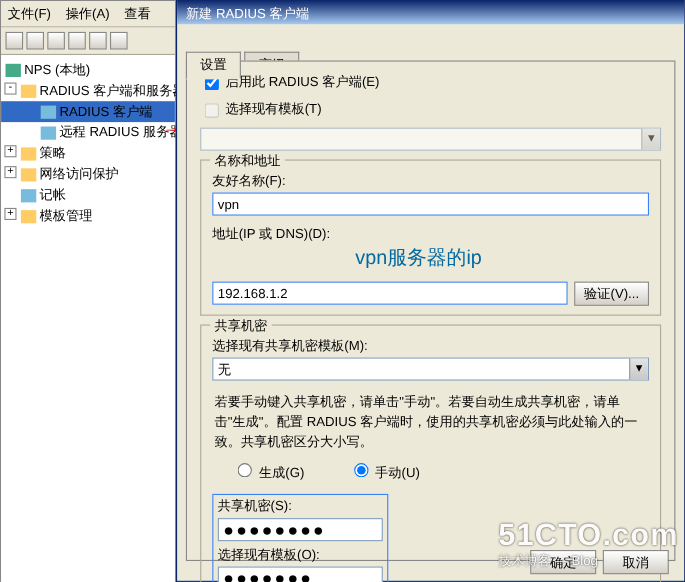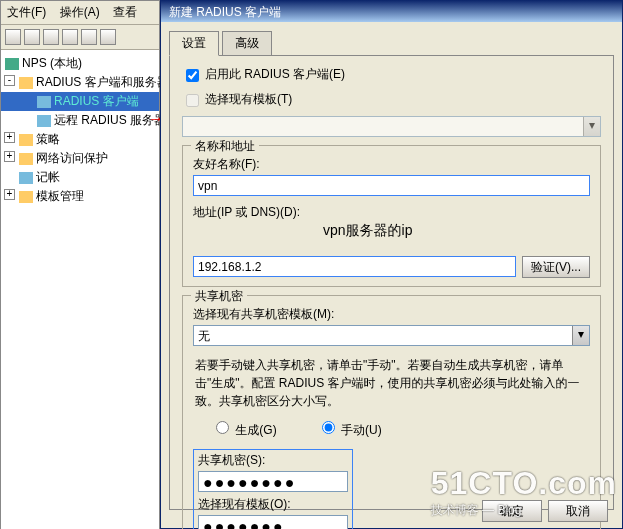--- a/index.html
+++ b/index.html
@@ -5,54 +5,54 @@
   * { box-sizing: border-box; font-family: "SimSun", "Microsoft YaHei", sans-serif; font-size: 12px; }
   body { margin: 0; background: #c0c0c0; width: 623px; height: 529px; overflow: hidden; position: relative; }
   .mmc { position: absolute; left: 0; top: 0; width: 160px; height: 529px; background: #ece9d8; border: 1px solid #888; }
   .mmc-menu { background: #ece9d8; padding: 3px 6px; border-bottom: 1px solid #aca899; }
   .mmc-menu span { margin-right: 10px; }
   .mmc-tool { background: #ece9d8; padding: 4px; border-bottom: 1px solid #aca899; display:flex; gap:3px; }
   .tb-btn { width:16px; height:16px; border:1px solid #888; background:linear-gradient(#fff,#d4d0c8); }
   .tree { background: #fff; height: 512px; padding: 4px 0; }
   .tree-item { padding: 1px 4px 1px 18px; white-space: nowrap; position:relative; }
   .tree-item .tw { position:absolute; left:3px; top:2px; width:11px; height:11px; border:1px solid #888; text-align:center; line-height:8px; font-size:10px; background:#fff; }
-  .tree-selected { background: #316ac5; color: #5eead4; }
+  .tree-selected { background: #316ac5; color: #000000; }
   .ti-icon { display:inline-block; width:14px; height:12px; margin-right:3px; vertical-align:middle; }
   .ic-nps { background:#4a8; }
   .ic-fold { background:#fc6; }
   .ic-node { background:#7bd; }
 
   .dialog { position: absolute; left: 160px; top: 0; width: 463px; height: 529px; background: #ece9d8; border: 1px solid #0a246a; border-top:none; }
   .dlg-title { background: linear-gradient(#0a246a,#a6caf0); color: #fff; padding: 4px 8px; height:22px; }
   .tabs { margin: 8px 8px 0 8px; }
-  .tab { display: inline-block; padding: 3px 12px; border: 1px solid #888; border-bottom: none; background: #ece9d8; position: relative; top: 1px; }
+  .tab { display: inline-block; padding: 3px 12px; border: 1px solid #888; border-bottom: none; background: #ece9d8; position: relative; top: 17px; }
   .tab.active { background: #ece9d8; z-index: 2; border-bottom:1px solid #ece9d8; }
   .tab.inactive { background: #e0ddd0; }
   .tab-panel { margin: 0 8px 8px 8px; border: 1px solid #888; padding: 10px 12px; background: #ece9d8; height: 455px; position:relative; }
 
   .row { margin-bottom: 6px; display:flex; align-items:flex-start; }
   .chk { margin-right: 6px; }
   .txtin { border: 1px solid #7f9db9; background: #fff; padding: 2px 4px; height: 21px; width: 100%; }
   .combo { border: 1px solid #7f9db9; background: #fff; height: 21px; width: 100%; display:flex; }
   .combo span { flex:1; padding:2px 4px; }
   .combo .dd { width:17px; background:linear-gradient(#e4e4e4,#c8c8c8); border-left:1px solid #888; text-align:center; line-height:17px; }
   .grp { border: 1px solid #aca899; padding: 10px 10px 8px 10px; margin: 8px 0; position:relative; }
   .grp-title { position:absolute; top:-8px; left:8px; background:#ece9d8; padding:0 4px; }
   .btn { background: linear-gradient(#fff,#d4d0c8); border: 1px solid #888; padding: 2px 8px; height:22px; min-width:60px; }
   .lbl { margin-bottom: 2px; }
   .radio-row { display:flex; gap:40px; margin:8px 0 10px 18px; }
   .addr-row { display:flex; gap:6px;margin-top:35px; }
   .addr-row .txtin { flex:1; }
   .note { margin: 10px 2px 2px 2px; line-height:1.5; }
   .redbox { border: 1px solid #3b82f6; }
   .red-arrow { position:absolute; left:0; top:108px; color:#e00; font-size:16px; }
-  .red-annot { position:absolute; color:#000000; font-size:14px; }
+  .red-annot { position:absolute; color:#0369a1; font-size:18px; }
   .btn-row { position:absolute; right:14px; bottom:6px; display:flex; gap:6px; }
   .wm { position:absolute; right:6px; bottom:10px; color:#fff; font-family:Arial; }
-  .wm .big { font-size:32px; letter-spacing:1px; opacity:.85; font-weight:bold; text-shadow:0 0 2px #000;margin-top:12px; }
+  .wm .big { font-size:28px; letter-spacing:1px; opacity:.85; font-weight:bold; text-shadow:0 0 2px #000;margin-top:12px; }
   .wm .sm { font-size:12px; opacity:.85; text-shadow:0 0 2px #000; }
   .pw-dots { letter-spacing:2px; font-size:16px; font-family:Arial; }
 </style>
 </head>
 <body>
 
 <div class="mmc">
   <div class="mmc-menu">
     <span>文件(F)</span>
     <span>操作(A)</span>

